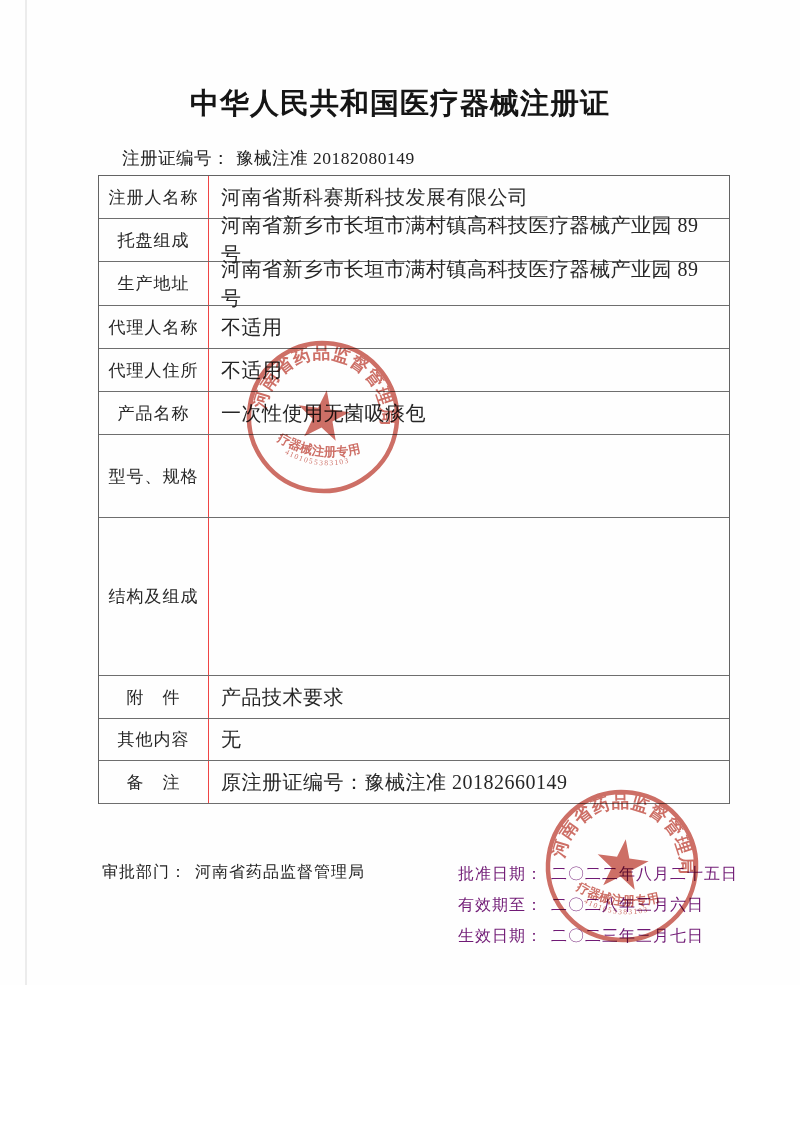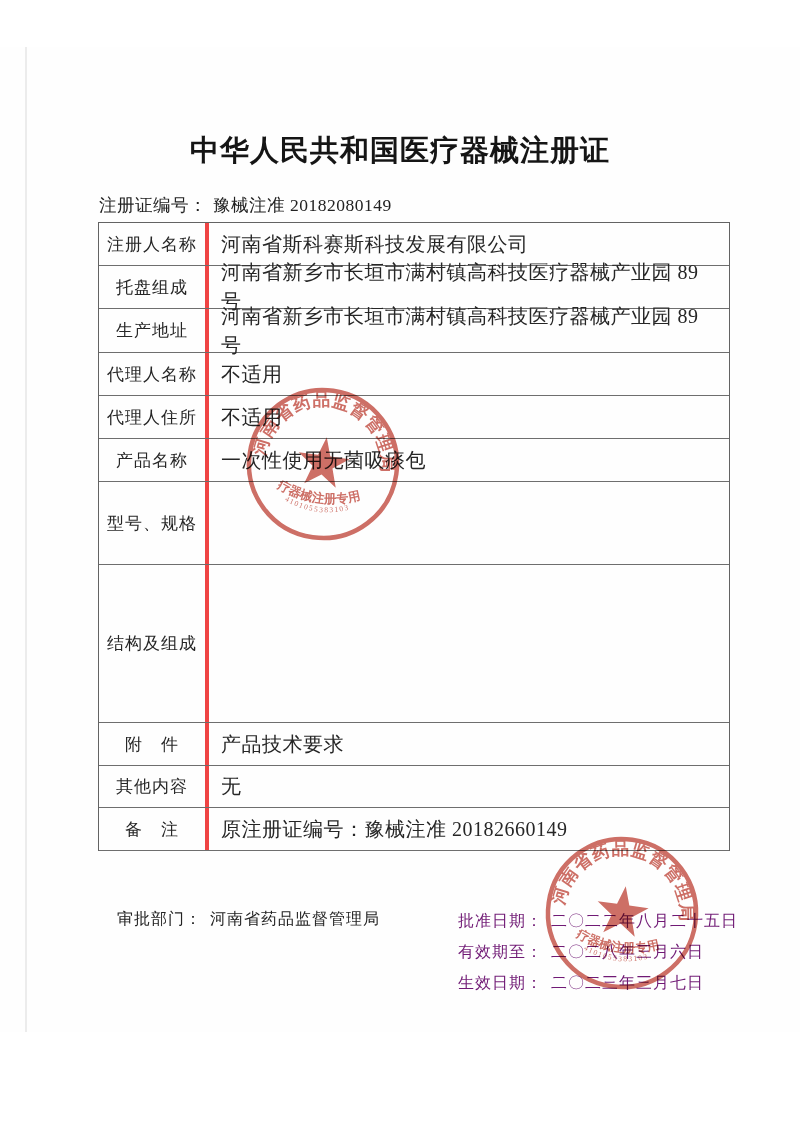--- a/index.html
+++ b/index.html
@@ -1,55 +1,54 @@
 <!DOCTYPE html>
 <html><head>
 <meta charset="utf-8">
 <style>
   * { margin:0; padding:0; box-sizing:border-box; }
   html,body { background:#ffffff; }
   body { font-family:"Liberation Serif","DejaVu Serif",serif; color:#2b2b2b; }
   .page {
     position:relative; width:800px; height:985px; background:#fefefe;
     overflow:hidden;
-    margin-top:47px;
   }
   .scan-edge {
     position:absolute; left:25px; top:0; width:2px; height:100%;
     background:rgba(0,0,0,0.07);
   }
   .doc-title {
     position:absolute; top:84px; left:0; width:800px; text-align:center;
     font-size:29px; font-weight:bold; letter-spacing:1px; color:#151515;
   }
   .cert-line {
-    position:absolute; top:146px; left:99px; font-size:17.5px; color:#222;
+    position:absolute; top:146px; left:122px; font-size:17.5px; color:#222;
     letter-spacing:0.5px;
   }
   .cert-line .num { margin-left:6px; }
   .cert-table {
     position:absolute; left:98px; top:175px; width:632px;
     border:1px solid #636363; border-bottom:none;
   }
   .row { display:flex; border-bottom:1px solid #6e6e6e; }
   .cell-label {
-    width:110px; flex:0 0 110px; border-right:4px solid #ef4444;
+    width:110px; flex:0 0 110px; border-right:1px solid #ef4444;
     display:flex; align-items:center; justify-content:center;
     font-size:17px; letter-spacing:1px; color:#262626;
   }
   .cell-value {
     flex:1; display:flex; align-items:center;
     padding:4px 10px 4px 12px; font-size:20px; color:#262626;
     letter-spacing:0.5px; line-height:29px;
   }
   .cell-value.paragraph {
     align-items:flex-start; padding-top:14px; text-align:justify;
   }
   .footer-left {
-    position:absolute; left:117px; top:862px; font-size:16px; color:#222;
+    position:absolute; left:102px; top:862px; font-size:16px; color:#222;
     letter-spacing:1px;
   }
   .footer-left .val { margin-left:8px; }
   .footer-dates {
     position:absolute; left:458px; top:858px; font-size:16px; color:#701a75;
   }
   .date-line { height:31px; line-height:31px; letter-spacing:1px; white-space:nowrap; }
   .date-line .val { margin-left:8px; }
   .stamp {
     position:absolute; width:170px; height:170px; pointer-events:none;

